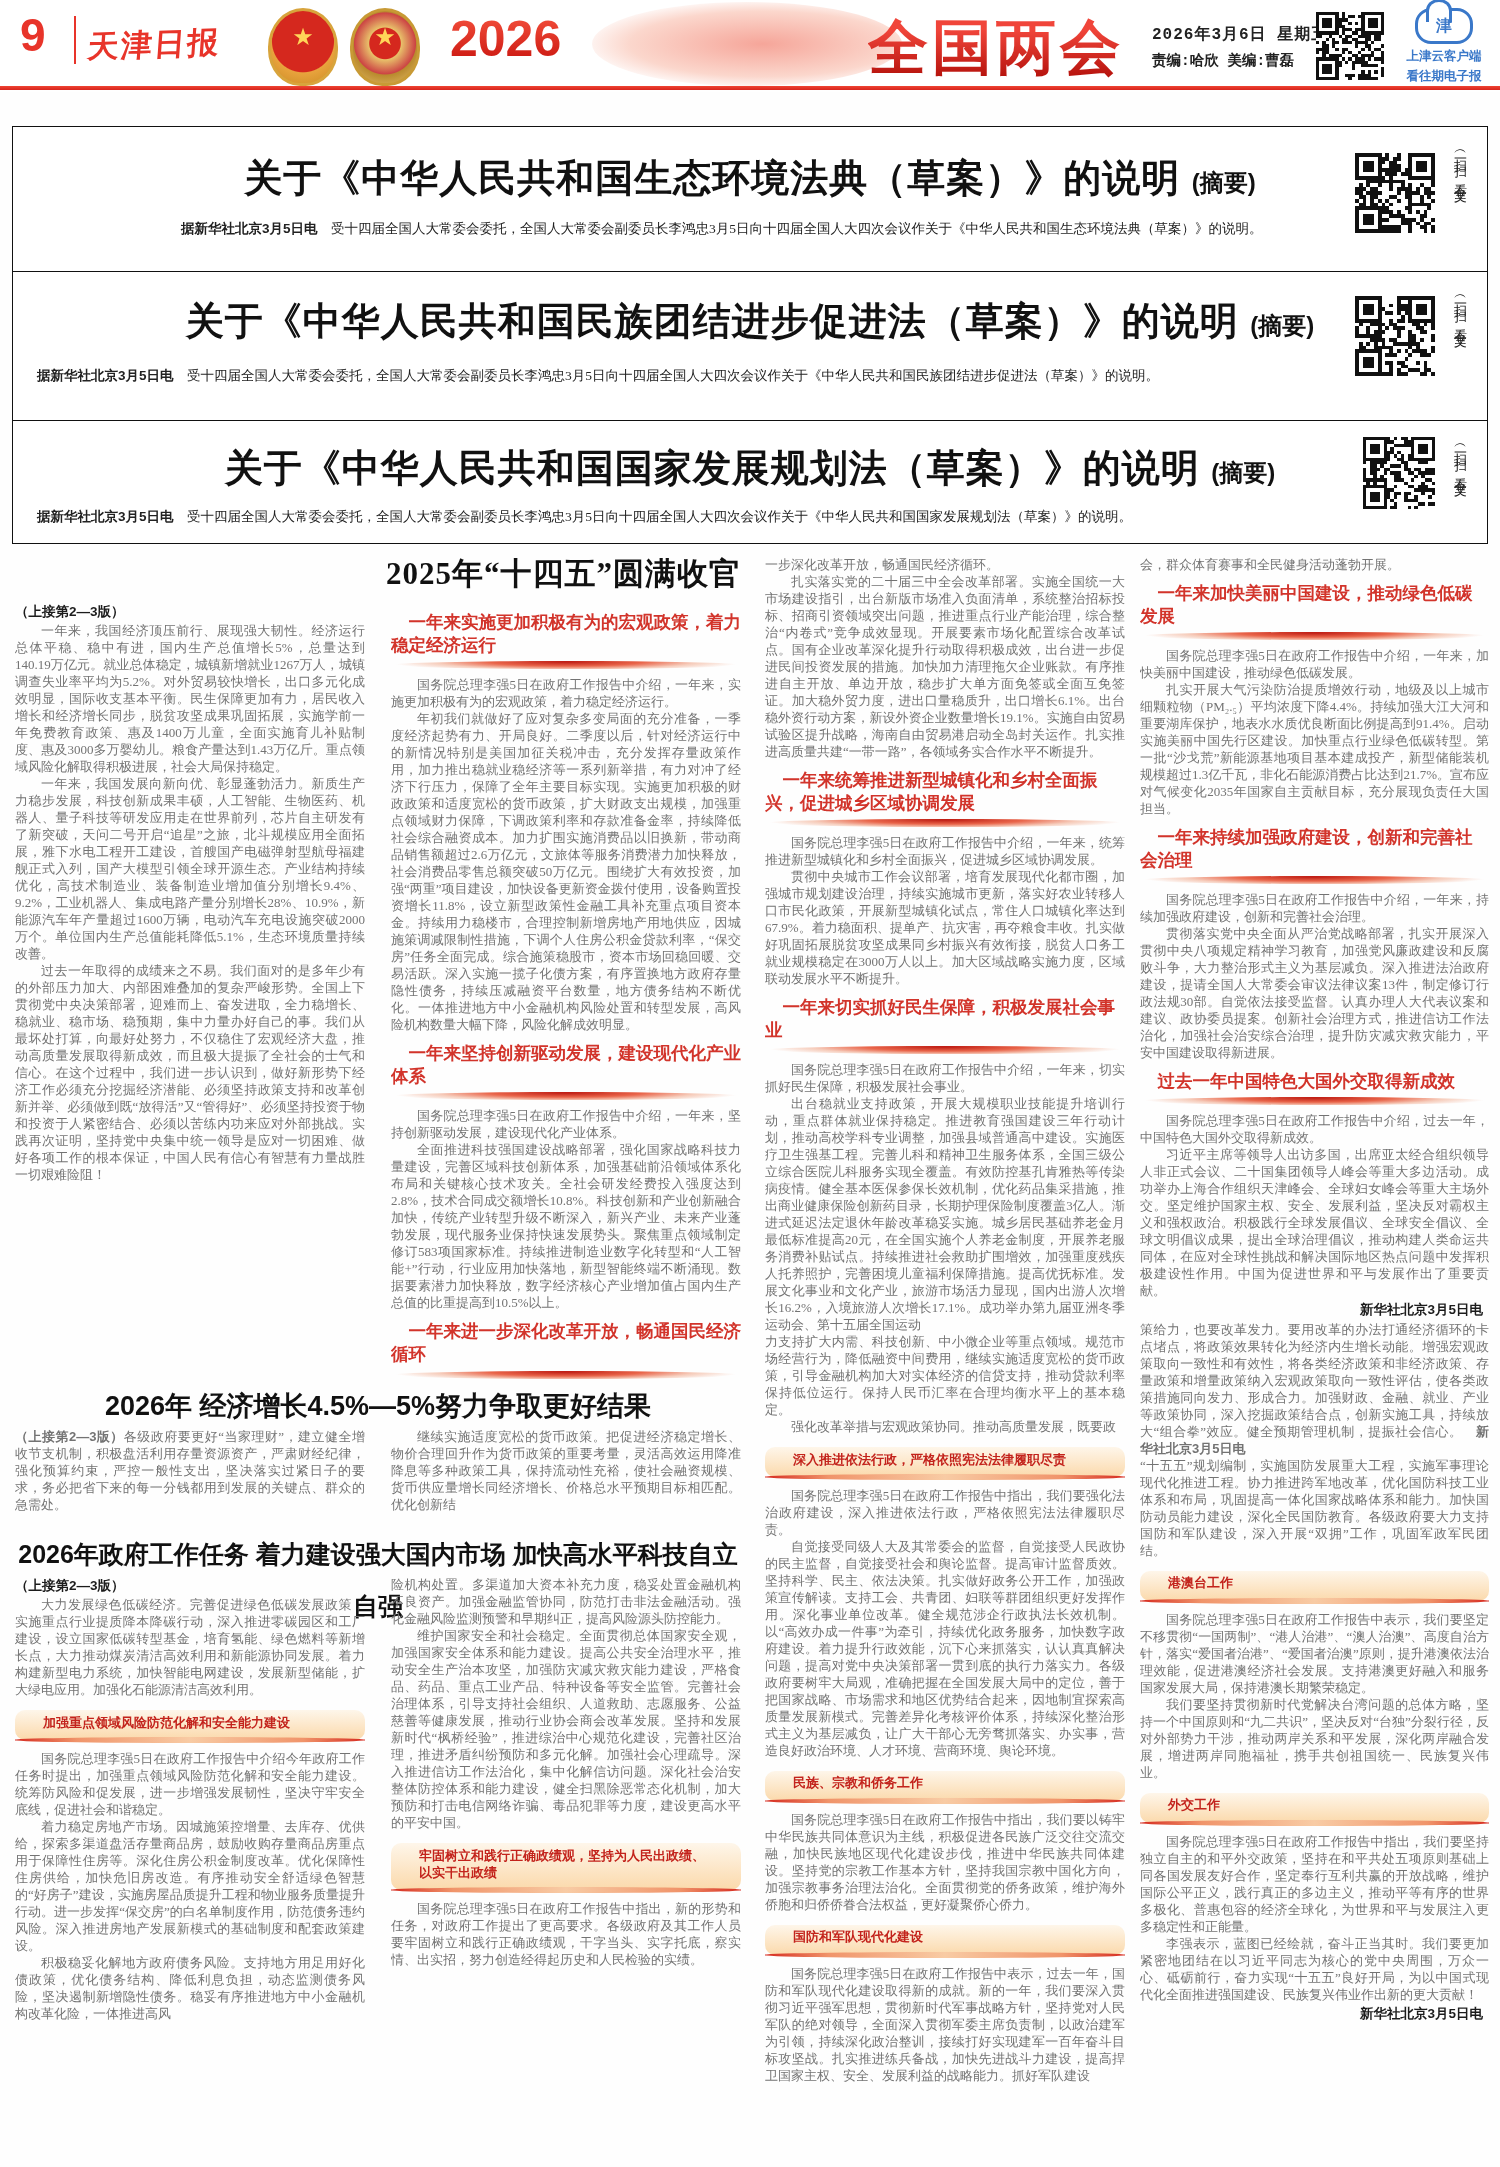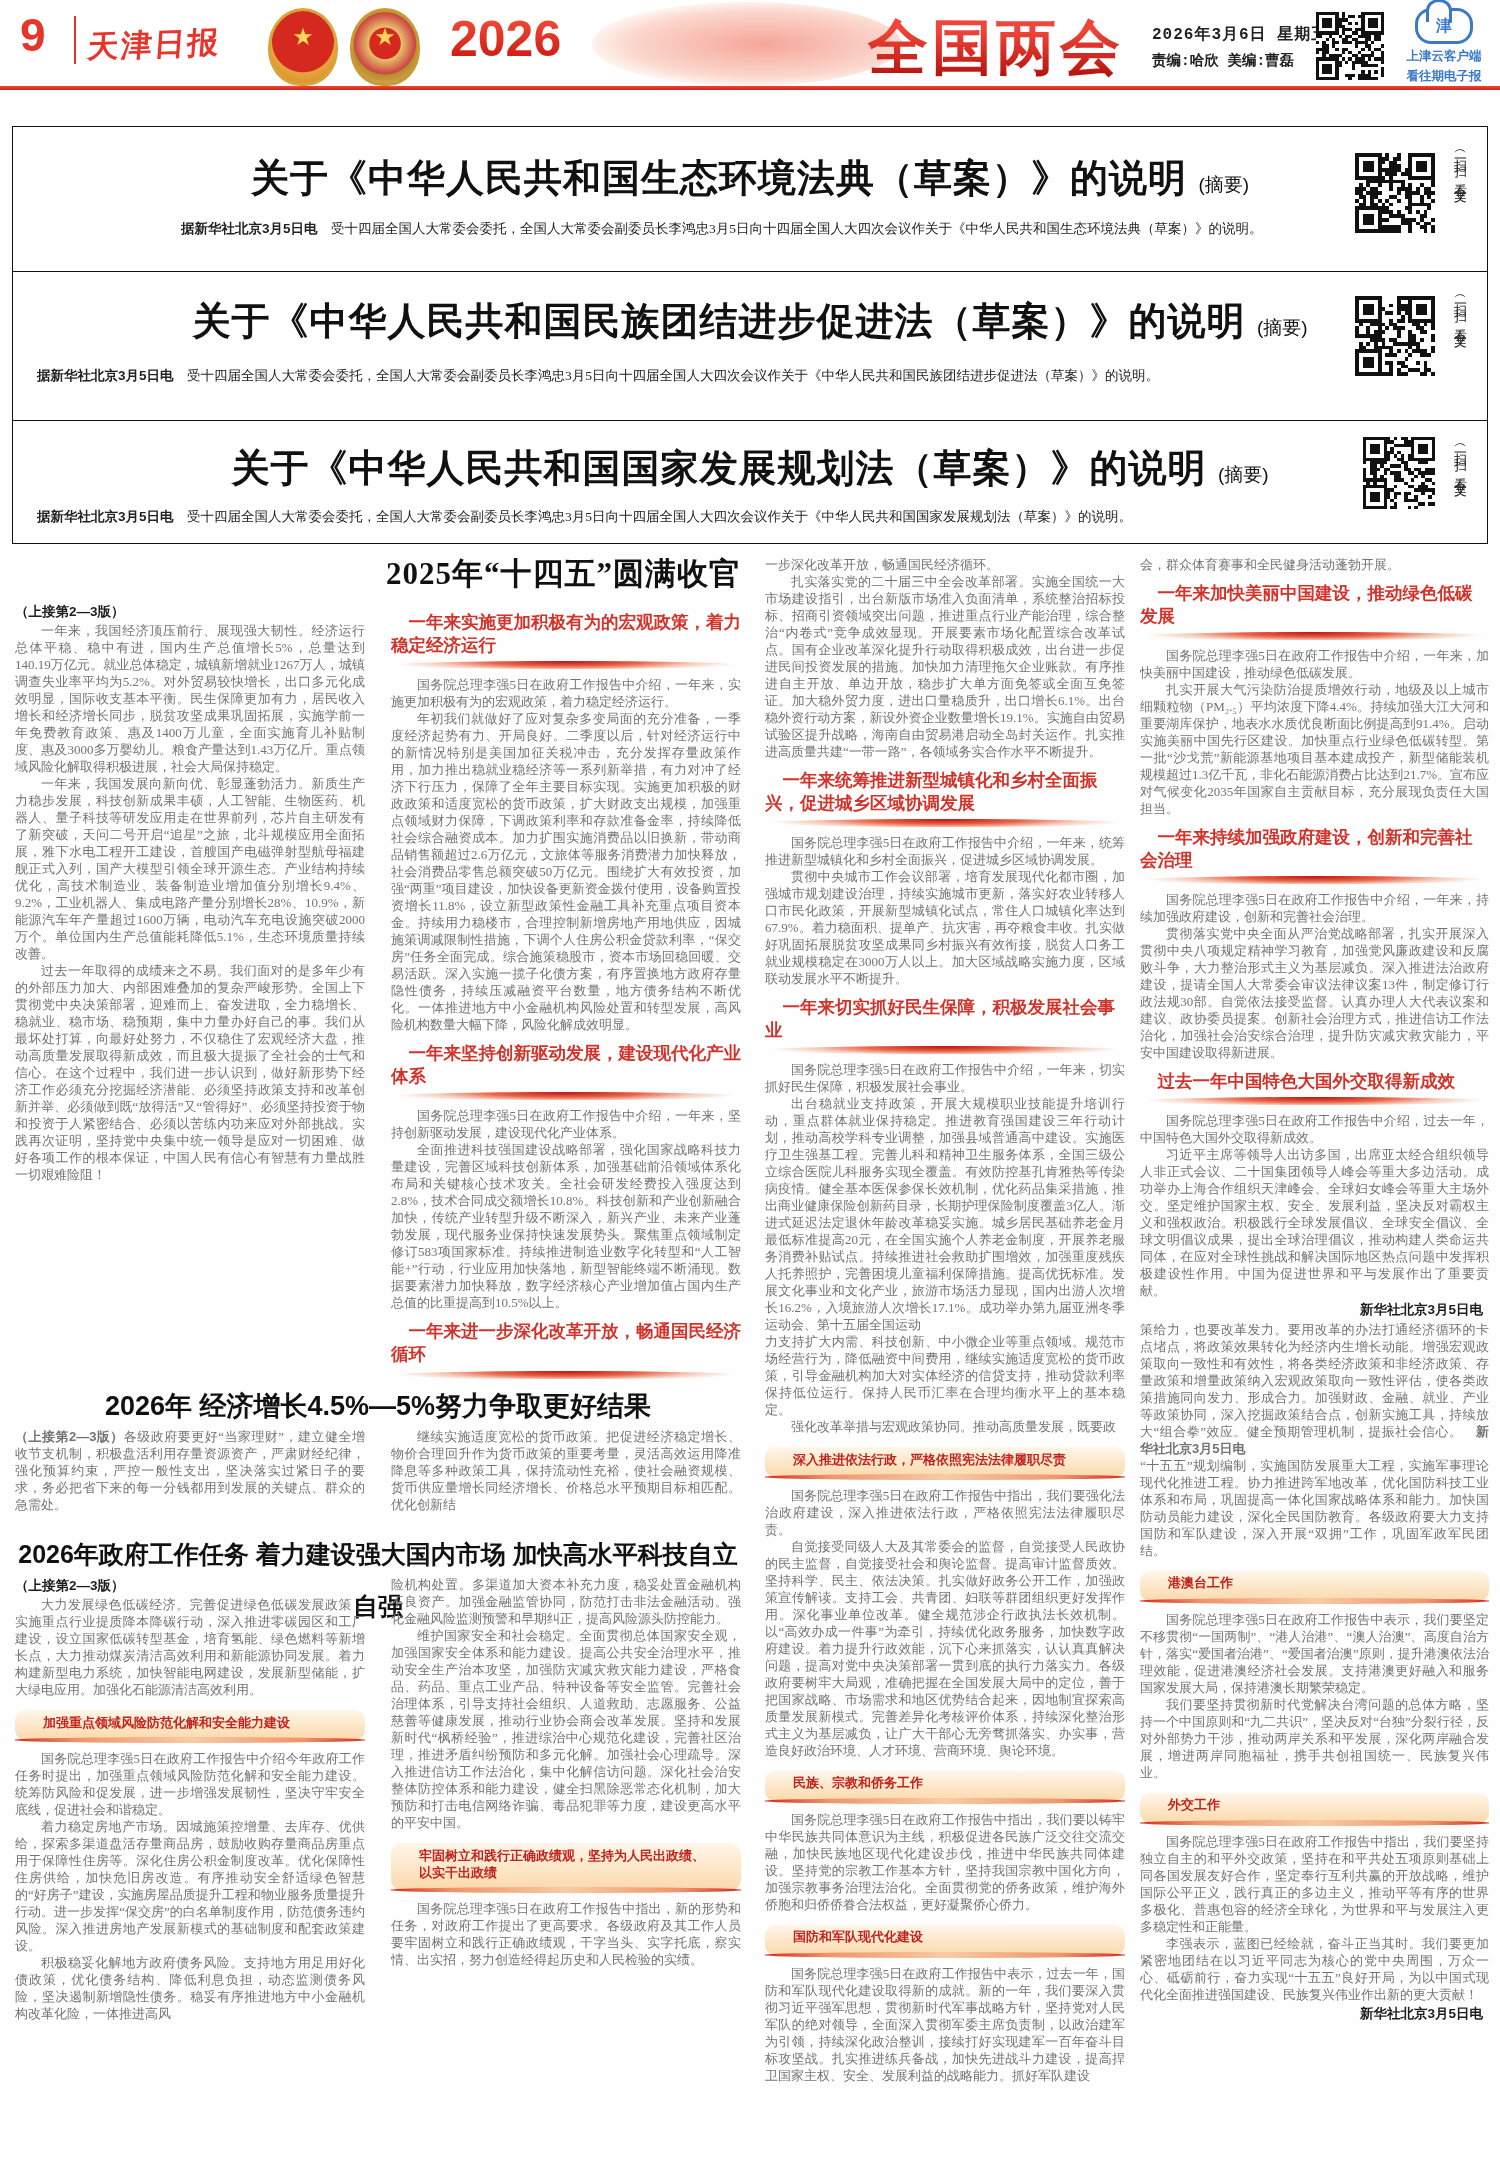--- a/index.html
+++ b/index.html
@@ -36,21 +36,21 @@
   .cloud{position:relative;margin:0 auto;width:52px;height:30px;background:#fff;border:3px solid #3a78c9;border-radius:16px;}
   .cloud:before{content:"";position:absolute;left:8px;top:-12px;width:20px;height:20px;border:3px solid #3a78c9;border-bottom:none;border-radius:50% 50% 0 0;background:#fff;}
   .cloud b{position:relative;font-size:16px;line-height:30px;color:#3a78c9;}
   .cloudblk .t{font-size:12.5px;line-height:16px;margin-top:4px;font-weight:bold;}
   
   .law-frame{position:absolute;left:12px;top:126px;width:1474px;border:1px solid #111;background:#fff;}
   .law-row{position:relative;overflow:hidden;}
   .law-row+.law-row{border-top:1px solid #111;}
   .law-title{margin:0;text-align:center;font-family:"Liberation Sans","DejaVu Sans",sans-serif;
              font-size:38px;font-weight:900;color:#111;letter-spacing:1px;}
-  .law-title .suffix{font-size:19px;font-weight:normal;letter-spacing:0;}
+  .law-title .suffix{font-size:24px;font-weight:bold;letter-spacing:0;}
   .law-byline{font-size:13.5px;line-height:1.35;color:#222;margin:0;}
   .law-byline b{font-family:"Liberation Sans","DejaVu Sans",sans-serif;}
   .law-qr{position:absolute;right:52px;width:80px;height:80px;}
   .scan-note{position:absolute;right:18px;top:18px;writing-mode:vertical-rl;font-size:13px;color:#222;letter-spacing:3px;}
   
   .bodyp, .pn, .contp{margin:0;font-size:13px;line-height:17px;text-align:justify;color:#737373;}
   .bodyp{text-indent:2em;}
   .contp{text-indent:0;}
   .contnote{margin:0;font-size:13.5px;line-height:20px;font-weight:bold;font-family:"Liberation Sans","DejaVu Sans",sans-serif;}
   .contp b, .psign b{font-family:"Liberation Sans","DejaVu Sans",sans-serif;}

